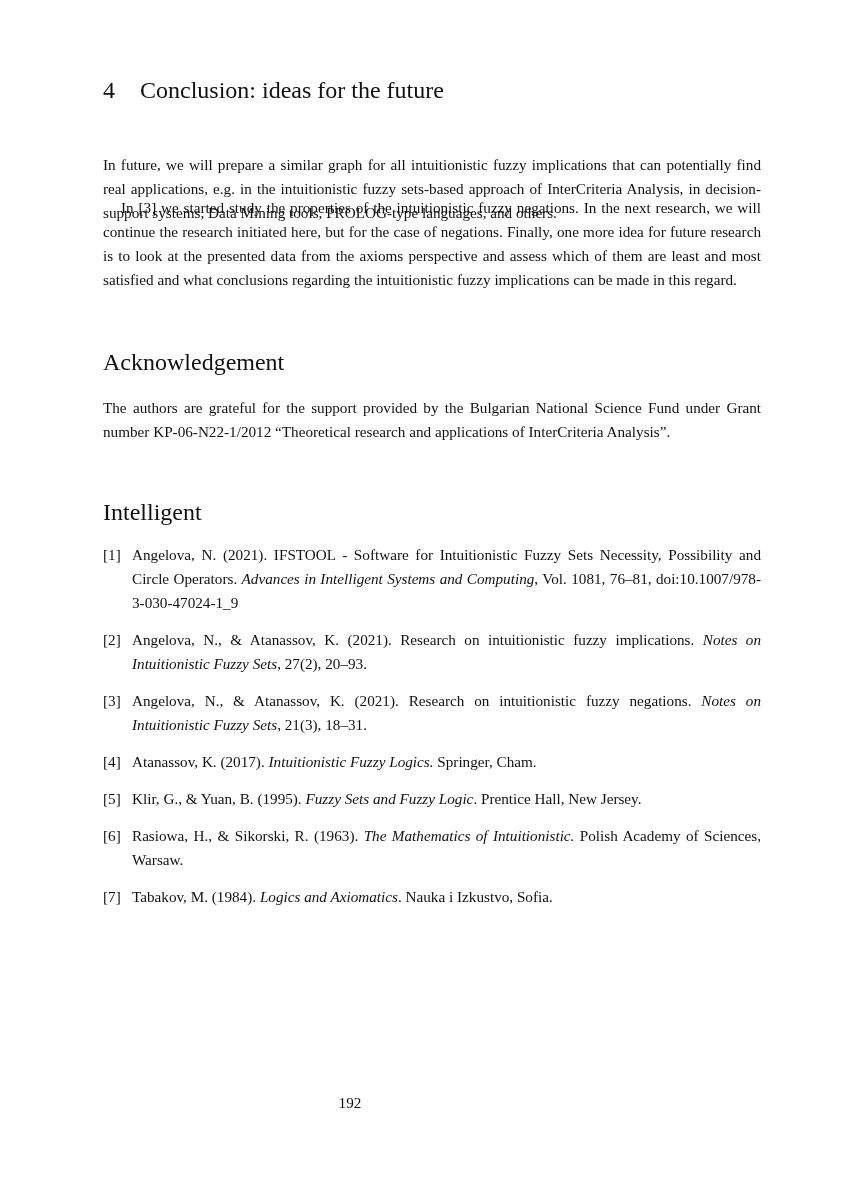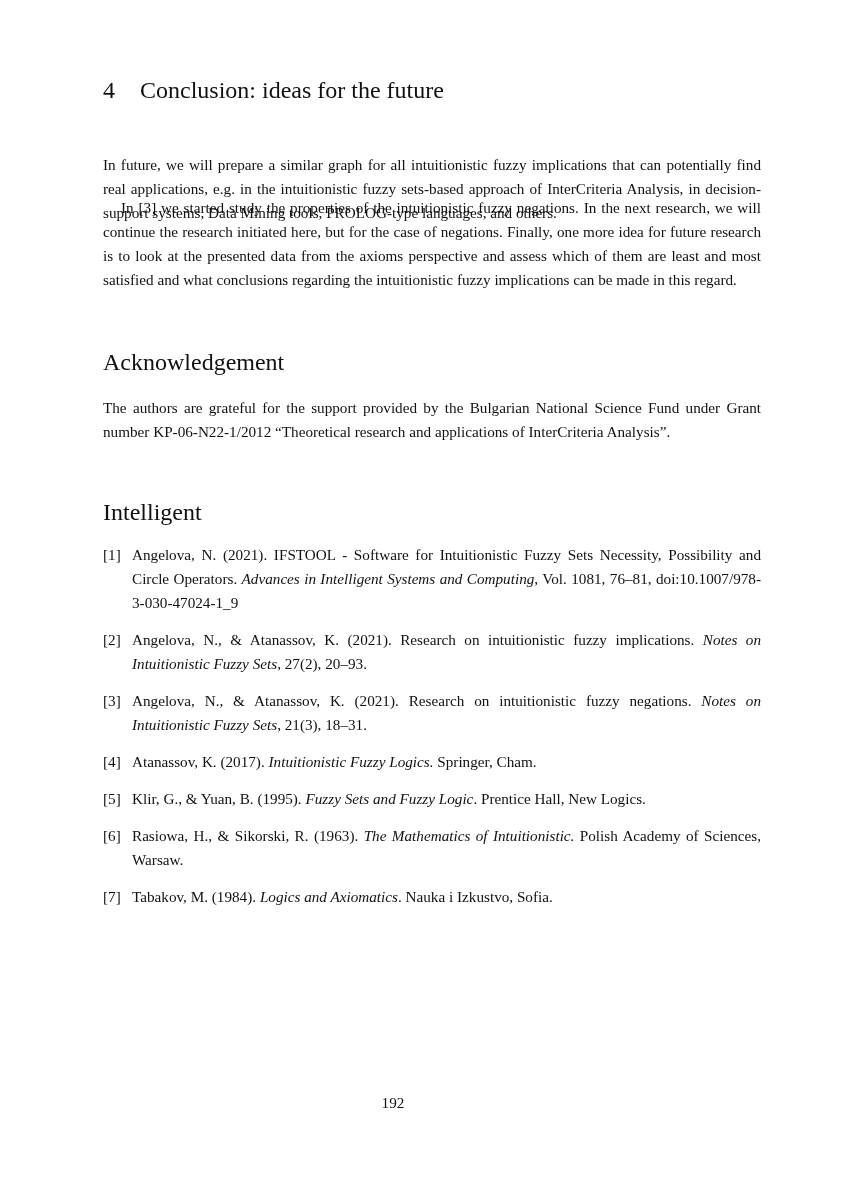--- a/index.html
+++ b/index.html
@@ -24,21 +24,20 @@
   .ref {
     display: flex; font-size: 15.2px; line-height: 24px; text-align: justify;
     margin-bottom: 13px;
   }
   .ref-num { width: 29px; flex: 0 0 29px; }
   .ref-body { flex: 1; }
   .ref-body i { font-style: italic; }
   .page-number {
     position: absolute; left: 0; width: 700px; top: 1094px; text-align: center;
     font-size: 15.2px;
-    padding-left: 43px;
   }
 </style>
 </head>
 <body>
 
 <div class="page">
   <h2 style="top:76px;">
     <span class="sec-num">4</span><span>Conclusion: ideas for the future</span>
   </h2>
   <p class="para" style="top:136px;margin-top:17px;">In future, we will prepare a similar graph for all intuitionistic fuzzy implications that can potentially find real applications, e.g.  in the intuitionistic fuzzy sets-based approach of InterCriteria Analysis, in decision-support systems, Data Mining tools, PROLOG-type languages, and others.</p>
@@ -61,21 +60,21 @@
     <div class="ref">
       <span class="ref-num">[3]</span>
       <span class="ref-body"><span>Angelova, N., &amp; Atanassov, K. (2021). Research on intuitionistic fuzzy negations. </span><i>Notes on Intuitionistic Fuzzy Sets</i><span>, 21(3), 18–31.</span></span>
     </div>
     <div class="ref">
       <span class="ref-num">[4]</span>
       <span class="ref-body"><span>Atanassov, K. (2017). </span><i>Intuitionistic Fuzzy Logics.</i><span> Springer, Cham.</span></span>
     </div>
     <div class="ref">
       <span class="ref-num">[5]</span>
-      <span class="ref-body"><span>Klir, G., &amp; Yuan, B. (1995). </span><i>Fuzzy Sets and Fuzzy Logic</i><span>. Prentice Hall, New Logics.</span></span>
+      <span class="ref-body"><span>Klir, G., &amp; Yuan, B. (1995). </span><i>Fuzzy Sets and Fuzzy Logic</i><span>. Prentice Hall, New Jersey.</span></span>
     </div>
     <div class="ref">
       <span class="ref-num">[6]</span>
       <span class="ref-body"><span>Rasiowa, H., &amp; Sikorski, R. (1963). </span><i>The Mathematics of Intuitionistic.</i><span> Polish Academy of Sciences, Warsaw.</span></span>
     </div>
     <div class="ref">
       <span class="ref-num">[7]</span>
       <span class="ref-body"><span>Tabakov, M. (1984). </span><i>Logics and Axiomatics</i><span>. Nauka i Izkustvo, Sofia.</span></span>
     </div>
   </div>

